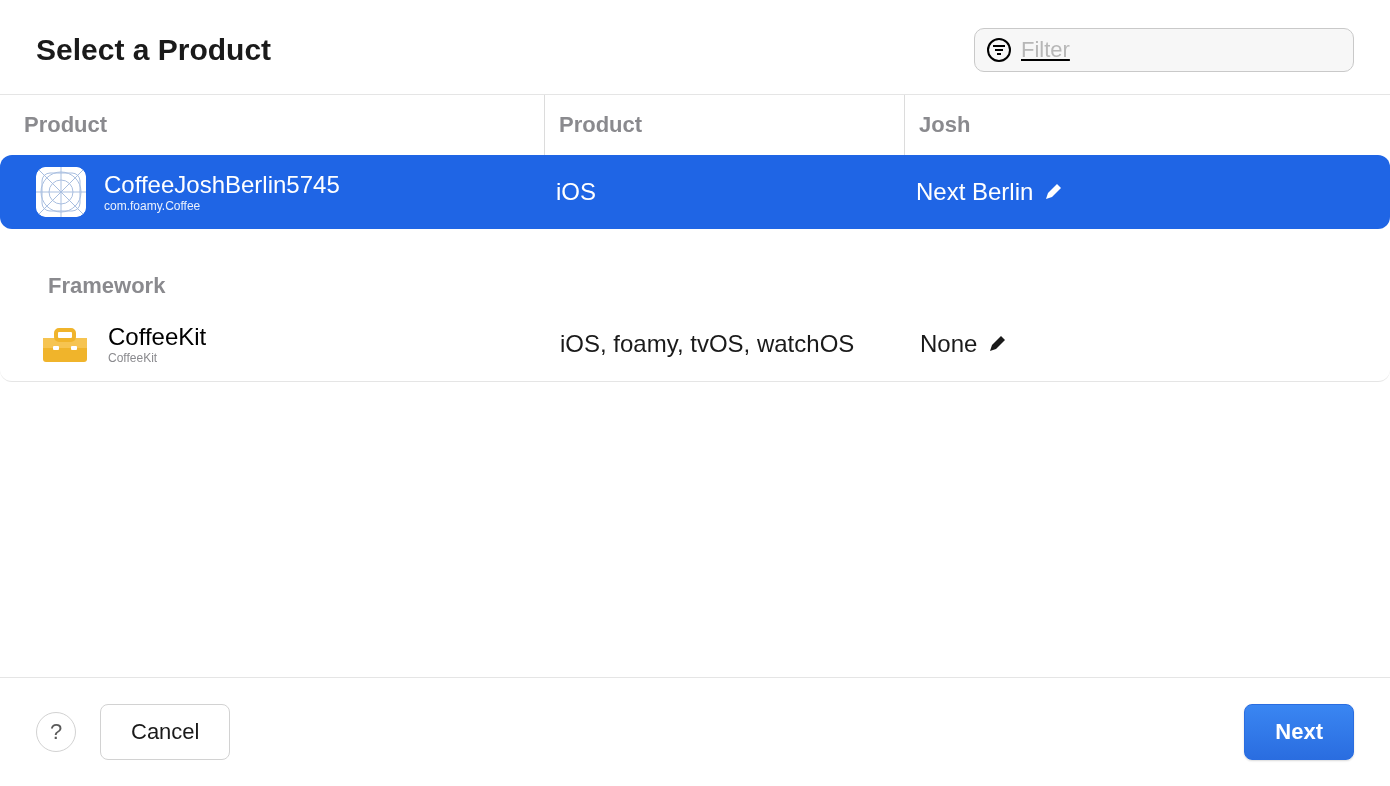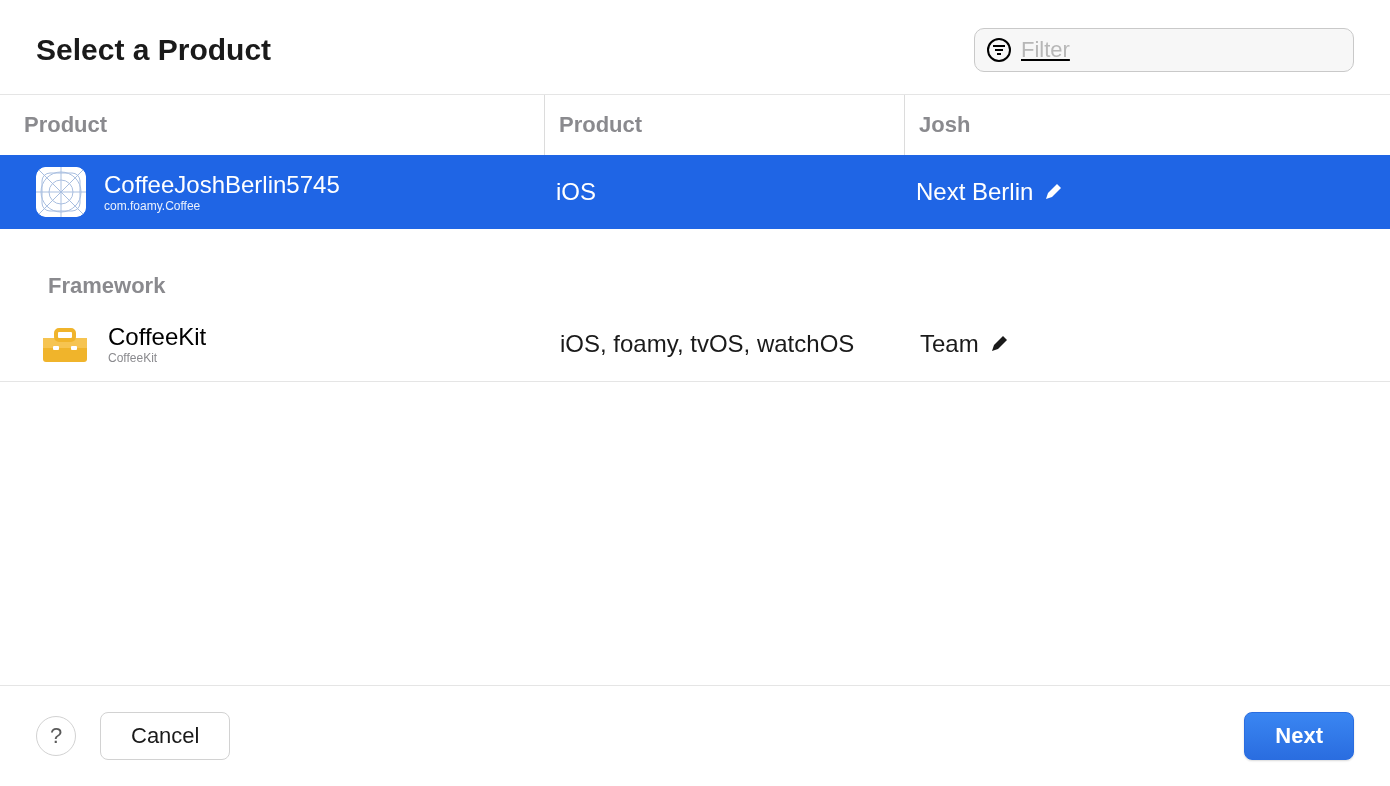--- a/index.html
+++ b/index.html
@@ -74,20 +74,21 @@
     display: flex;
     align-items: center;
   }
 
   
   .row {
     display: grid;
     grid-template-columns: 520px 360px 1fr;
     align-items: center;
     padding: 12px 0 12px 36px;
+    border-radius: 12px;
   }
   .row.selected {
     background: #1f65e5;
     color: #fff;
   }
   .product-cell {
     display: flex;
     align-items: center;
     gap: 18px;
   }
@@ -142,21 +143,21 @@
     width: 40px; height: 40px;
     border-radius: 50%;
     border: 1px solid #d2d2d2;
     background: #fff;
     font-size: 22px;
     color: #5a5a5a;
     display: flex; align-items: center; justify-content: center;
     cursor: pointer;
   }
   .btn {
-    height: 48px;
+    height: 56px;
     padding: 0 30px;
     border-radius: 8px;
     font-size: 22px;
     cursor: pointer;
     border: 1px solid #d2d2d2;
     background: #fff;
     color: #1a1a1a;
   }
   .btn.primary {
     background: linear-gradient(#3a86f2, #2a6de0);
@@ -250,21 +251,21 @@
     </div>
     <div>
       <div class="pname">CoffeeKit</div>
       <div class="pid">CoffeeKit</div>
     </div>
   </div>
   <div class="platform-cell">
     <span>iOS, foamy, tvOS, watchOS</span>
   </div>
   <div class="team-cell">
-    <span>Team</span>
+    <span>None</span>
     <span class="edit-icon">
       <svg width="20" height="20" viewBox="0 0 20 20">
           <path d="M3 17 L5 11 L14 2 L18 6 L9 15 Z" fill="#1a1a1a"></path>
         </svg>
     </span>
   </div>
 </div>
 
 <div class="footer">
   <button class="help-btn">?</button>

